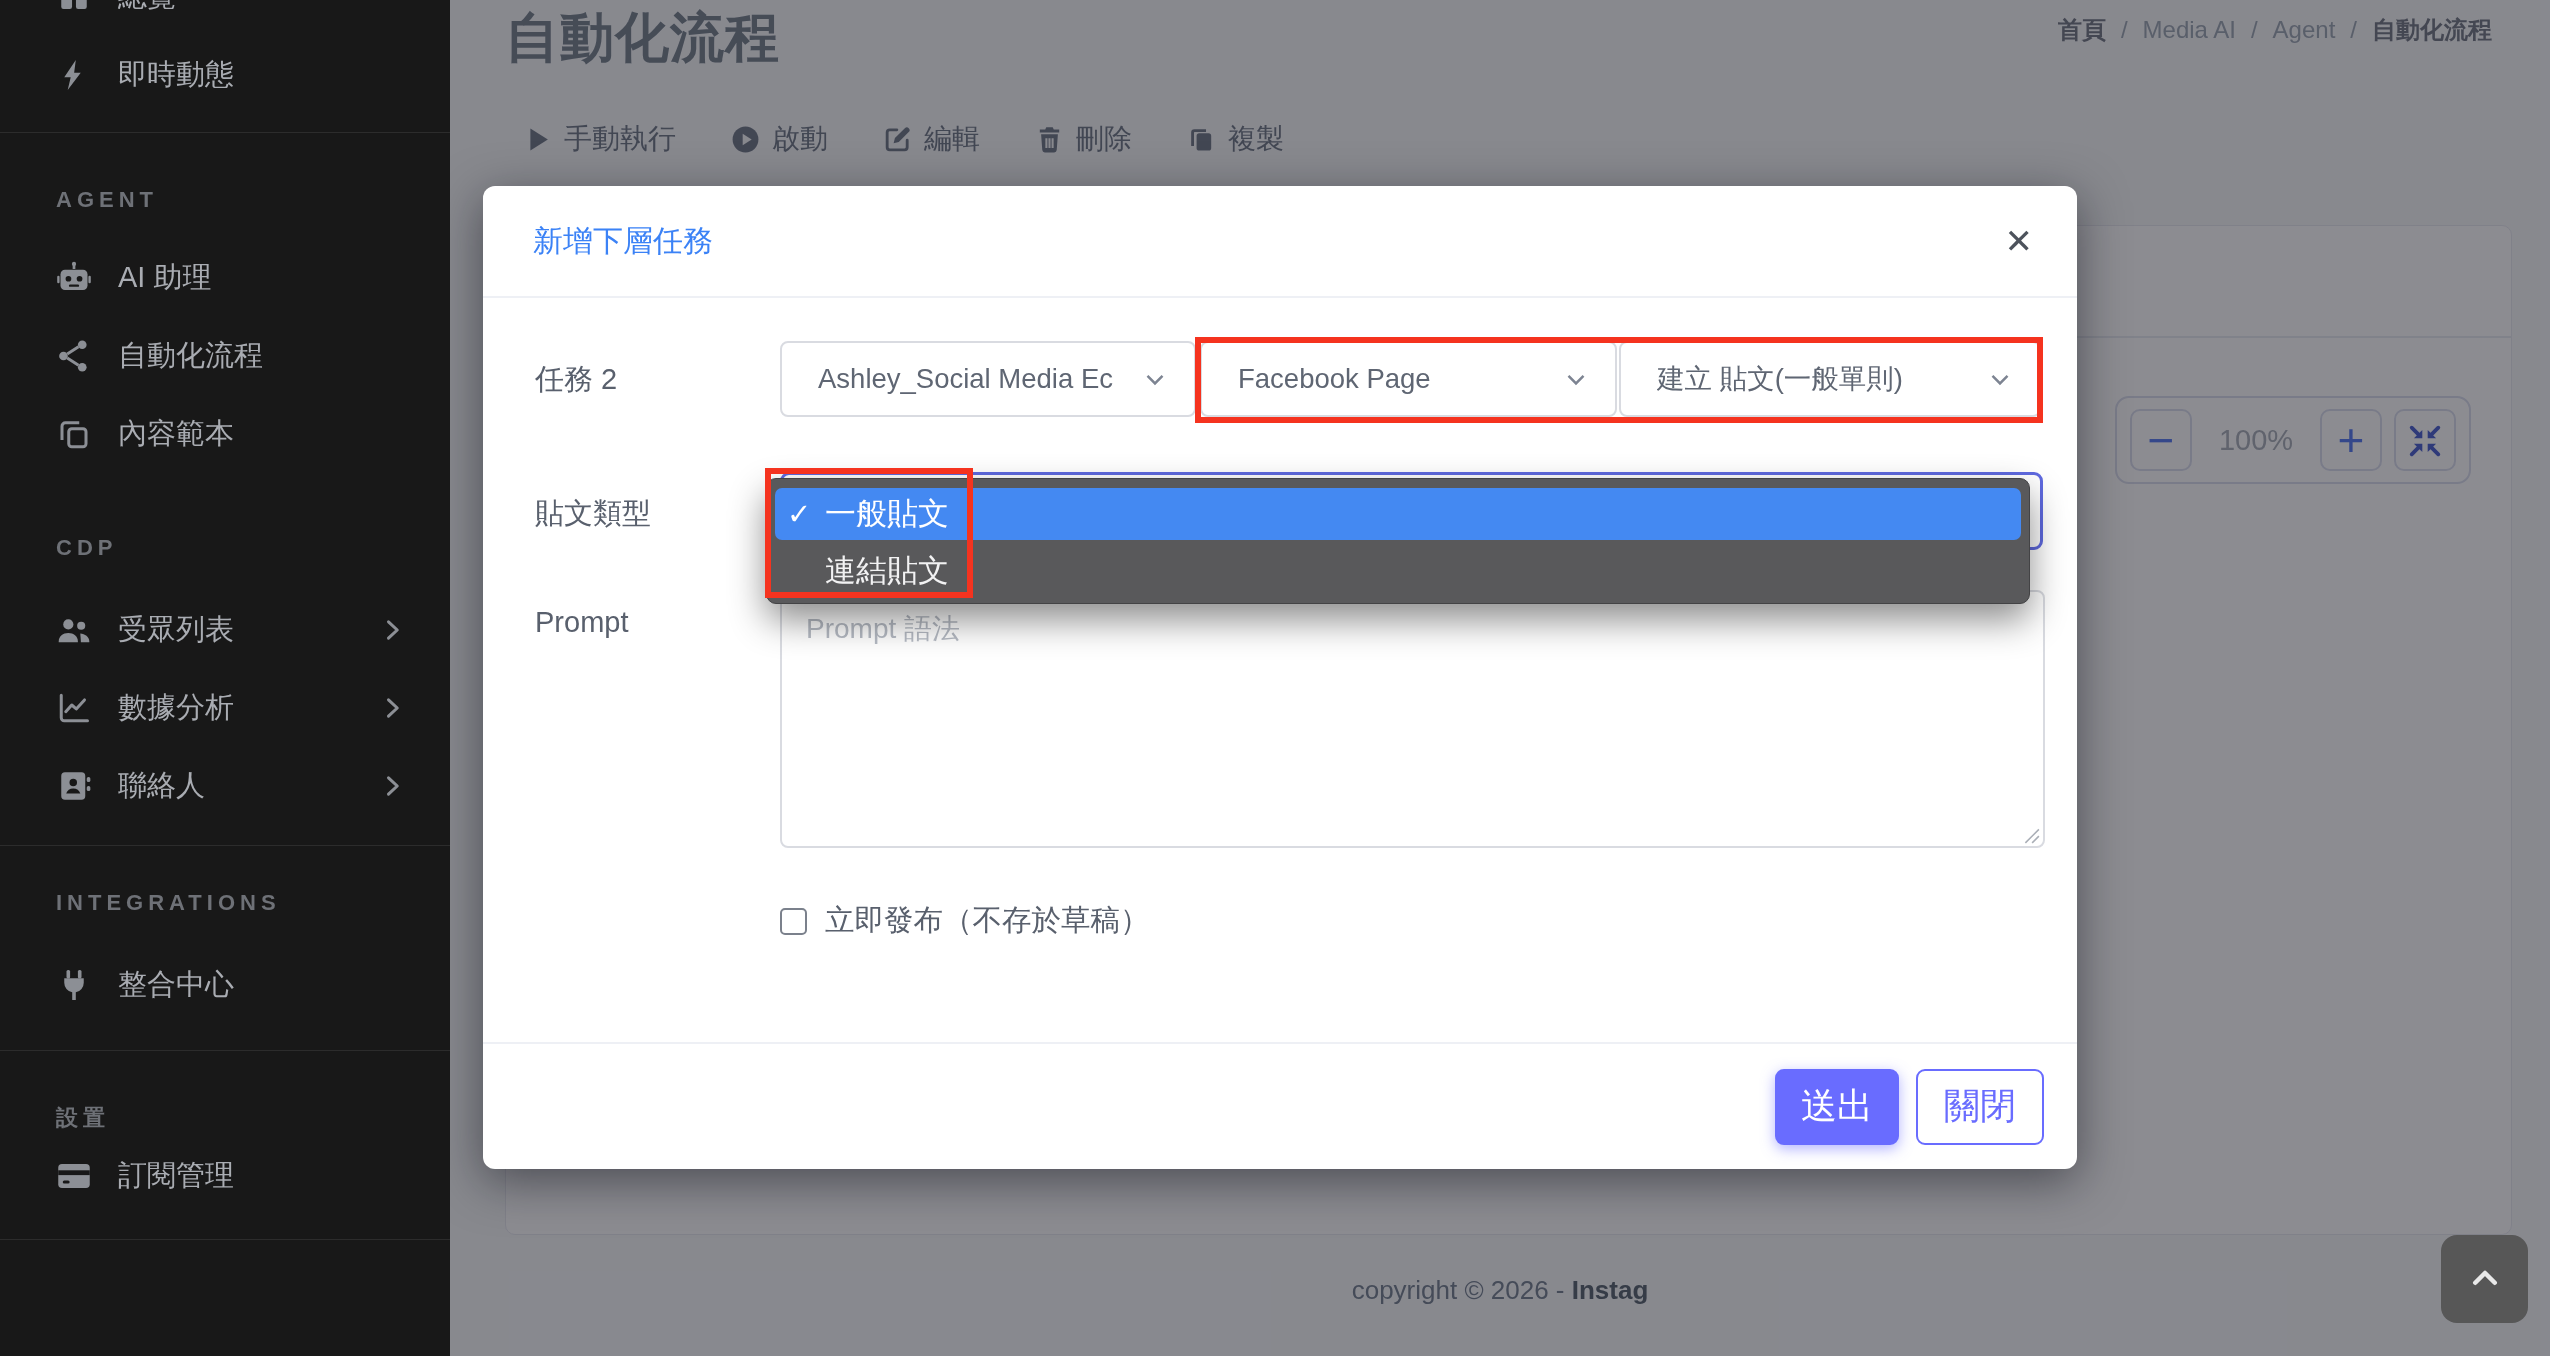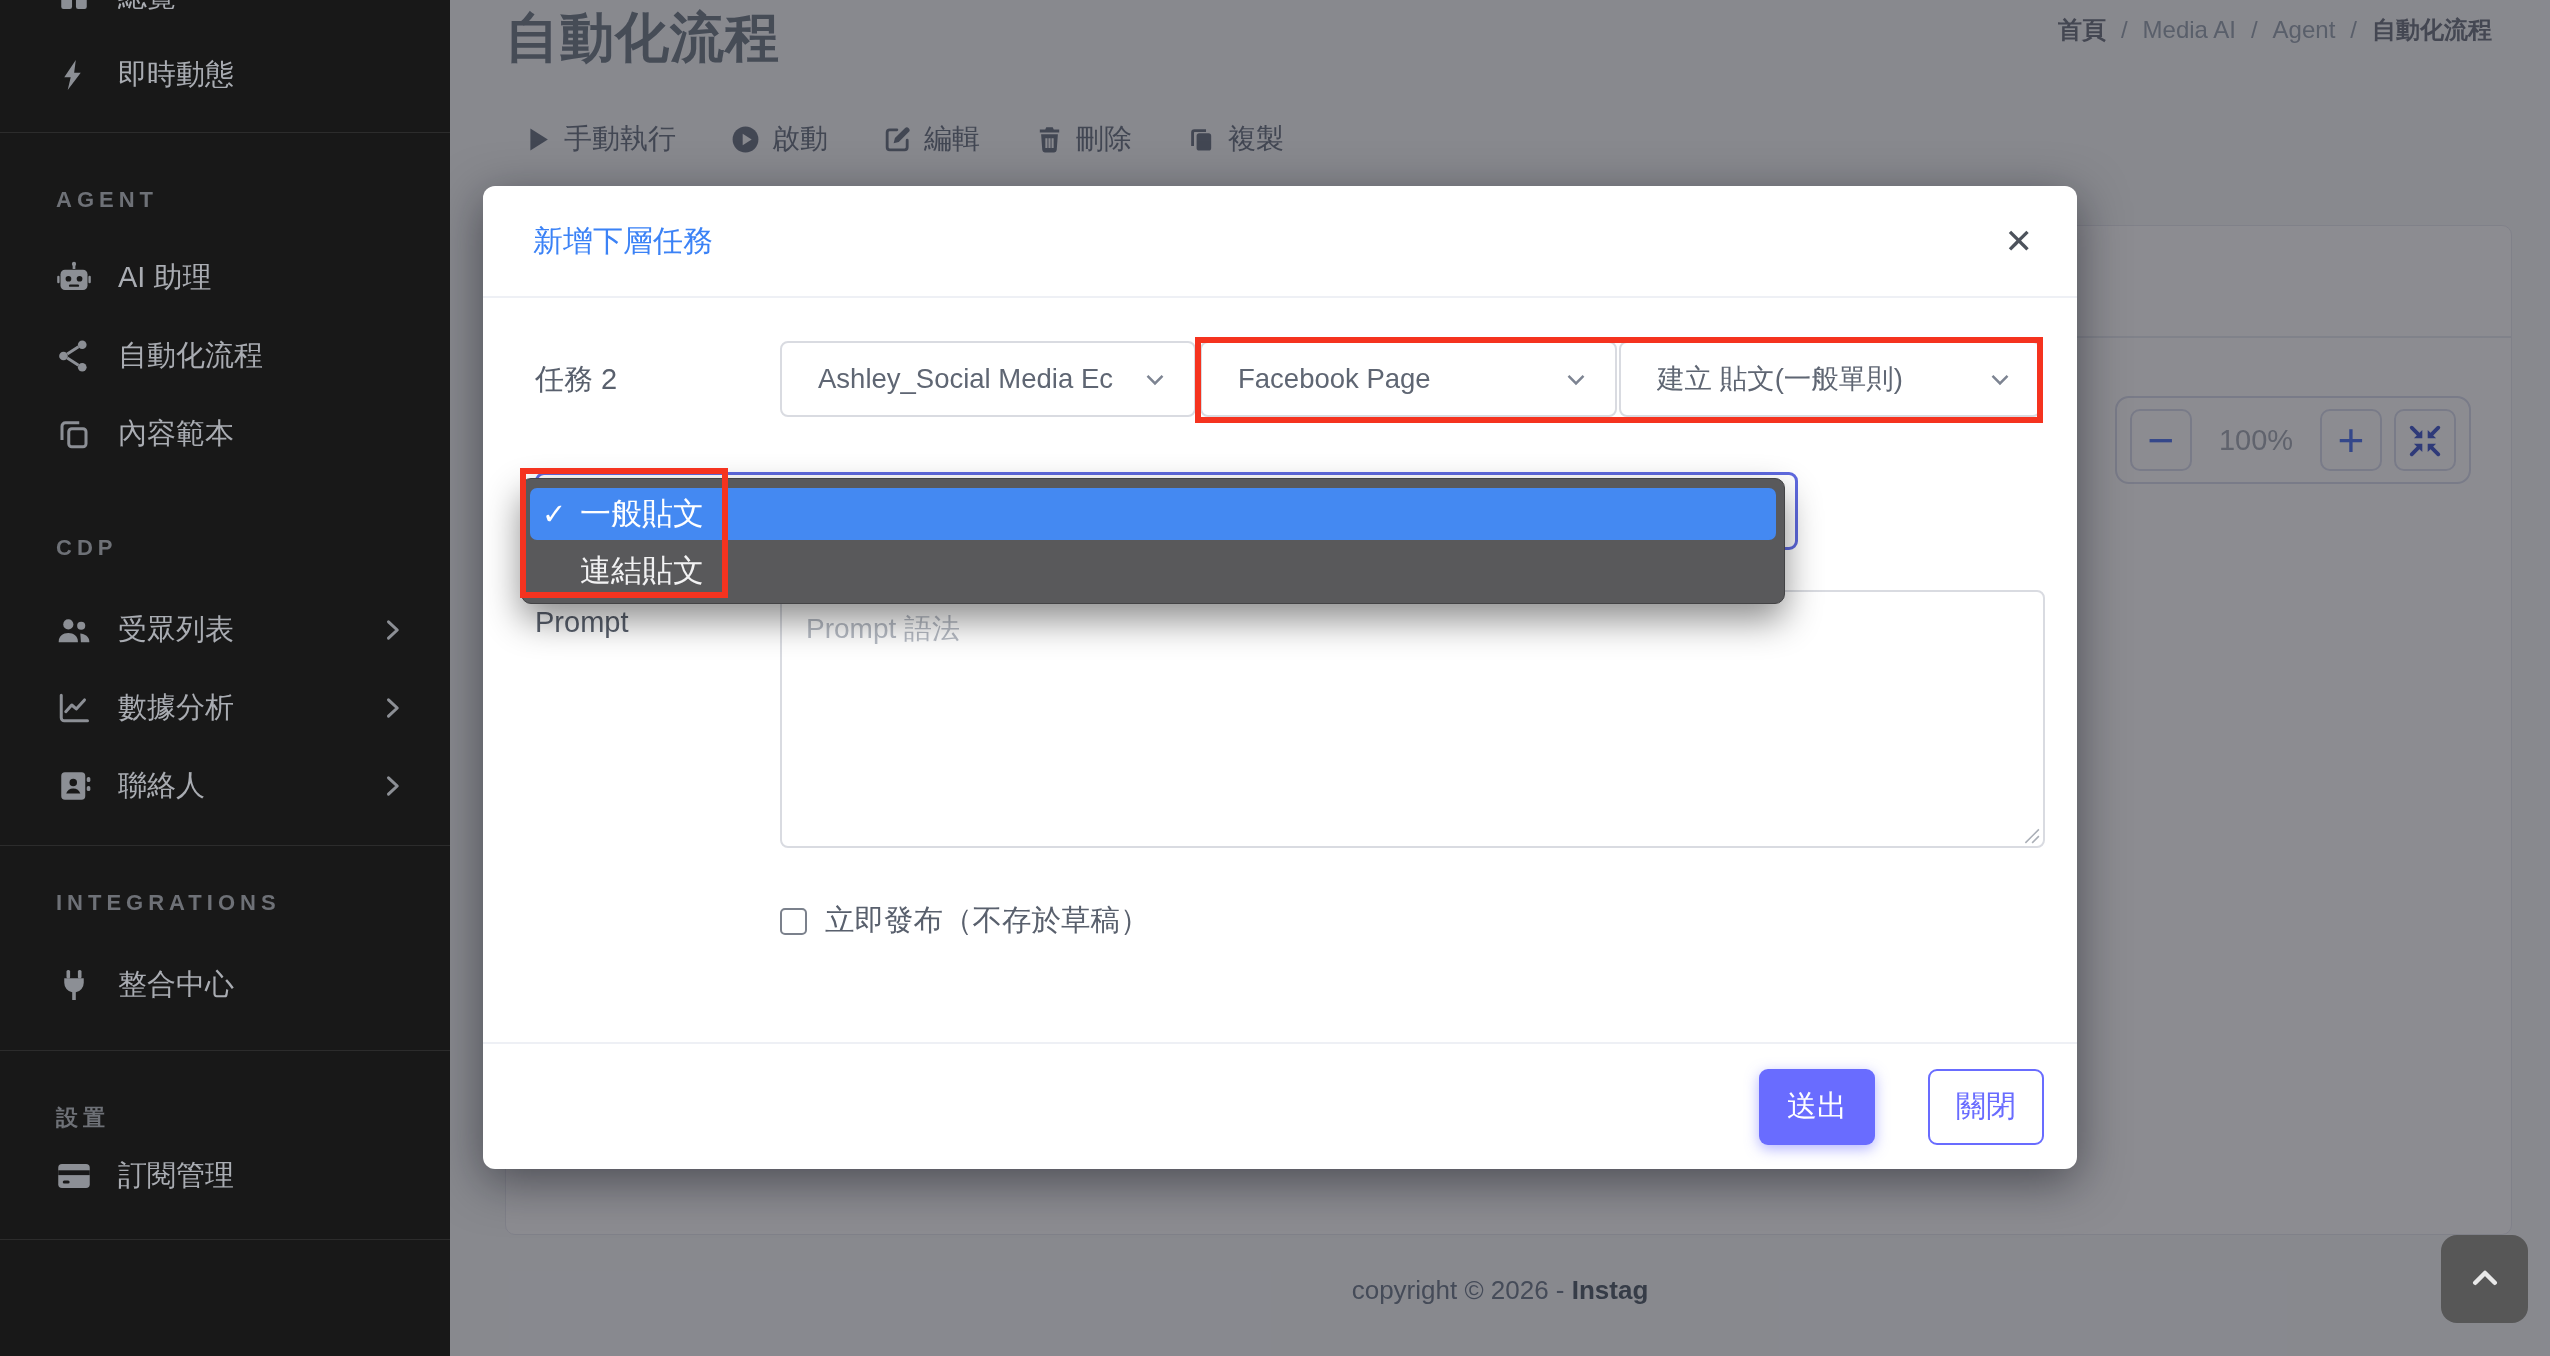--- a/index.html
+++ b/index.html
@@ -111,23 +111,23 @@
   .prompt-ta::placeholder { color:#b6bbc4; }
   .ta-handle { position:absolute; right:5px; bottom:8px; width:18px; height:18px; }
   .check-row { margin-top:49px; margin-left:245px; display:flex; align-items:center;
     gap:18px; }
   .cb { width:27px; height:27px; border:2.5px solid #7b818c; border-radius:5px;
     background:#fff; cursor:pointer; flex:0 0 27px; }
   .cb-label { font-size:29.5px; color:#59606d; }
   .m-foot { position:absolute; left:0; right:0; bottom:0; height:127px;
     border-top:2px solid #eef0f5; display:flex; align-items:center;
     justify-content:flex-end; padding-right:33px; gap:17px; }
-  .btn { height:76px; min-width:116px; border-radius:9px; font-size:30px;
+  .btn { height:76px; min-width:116px; border-radius:9px; font-size:36px;
     display:flex; align-items:center; justify-content:center; cursor:pointer;
-    padding:0 26px; font-family:inherit;margin-left:36px; }
+    padding:0 26px; font-family:inherit; }
   .btn-submit { background:#696cff; color:#ffffff; border:none;
     box-shadow:0 4px 14px rgba(105,108,255,0.5); }
   .btn-close { background:#ffffff; color:#696cff; border:2px solid #696cff; }
 </style>
 </head>
 <body>
 
 <div class="sidebar">
   <div class="side-item cut">
     <span class="ic">
@@ -394,20 +394,21 @@
             <svg viewBox="0 0 24 24" fill="none" stroke="currentColor" stroke-width="2">
                 <path d="M6 9.5l6 6 6-6"></path>
               </svg>
           </span>
         </div>
         <div class="annot annot1"></div>
       </div>
     </div>
 
     <div class="form-row row-posttype">
+      <div class="f-label">貼文類型</div>
       <div class="pt-field">
         <div class="sel-focused">
           <span class="chevd">
             <svg viewBox="0 0 24 24" fill="none" stroke="currentColor" stroke-width="2">
                 <path d="M6 9.5l6 6 6-6"></path>
               </svg>
           </span>
         </div>
         <div class="native-menu">
           <div class="opt selected">

